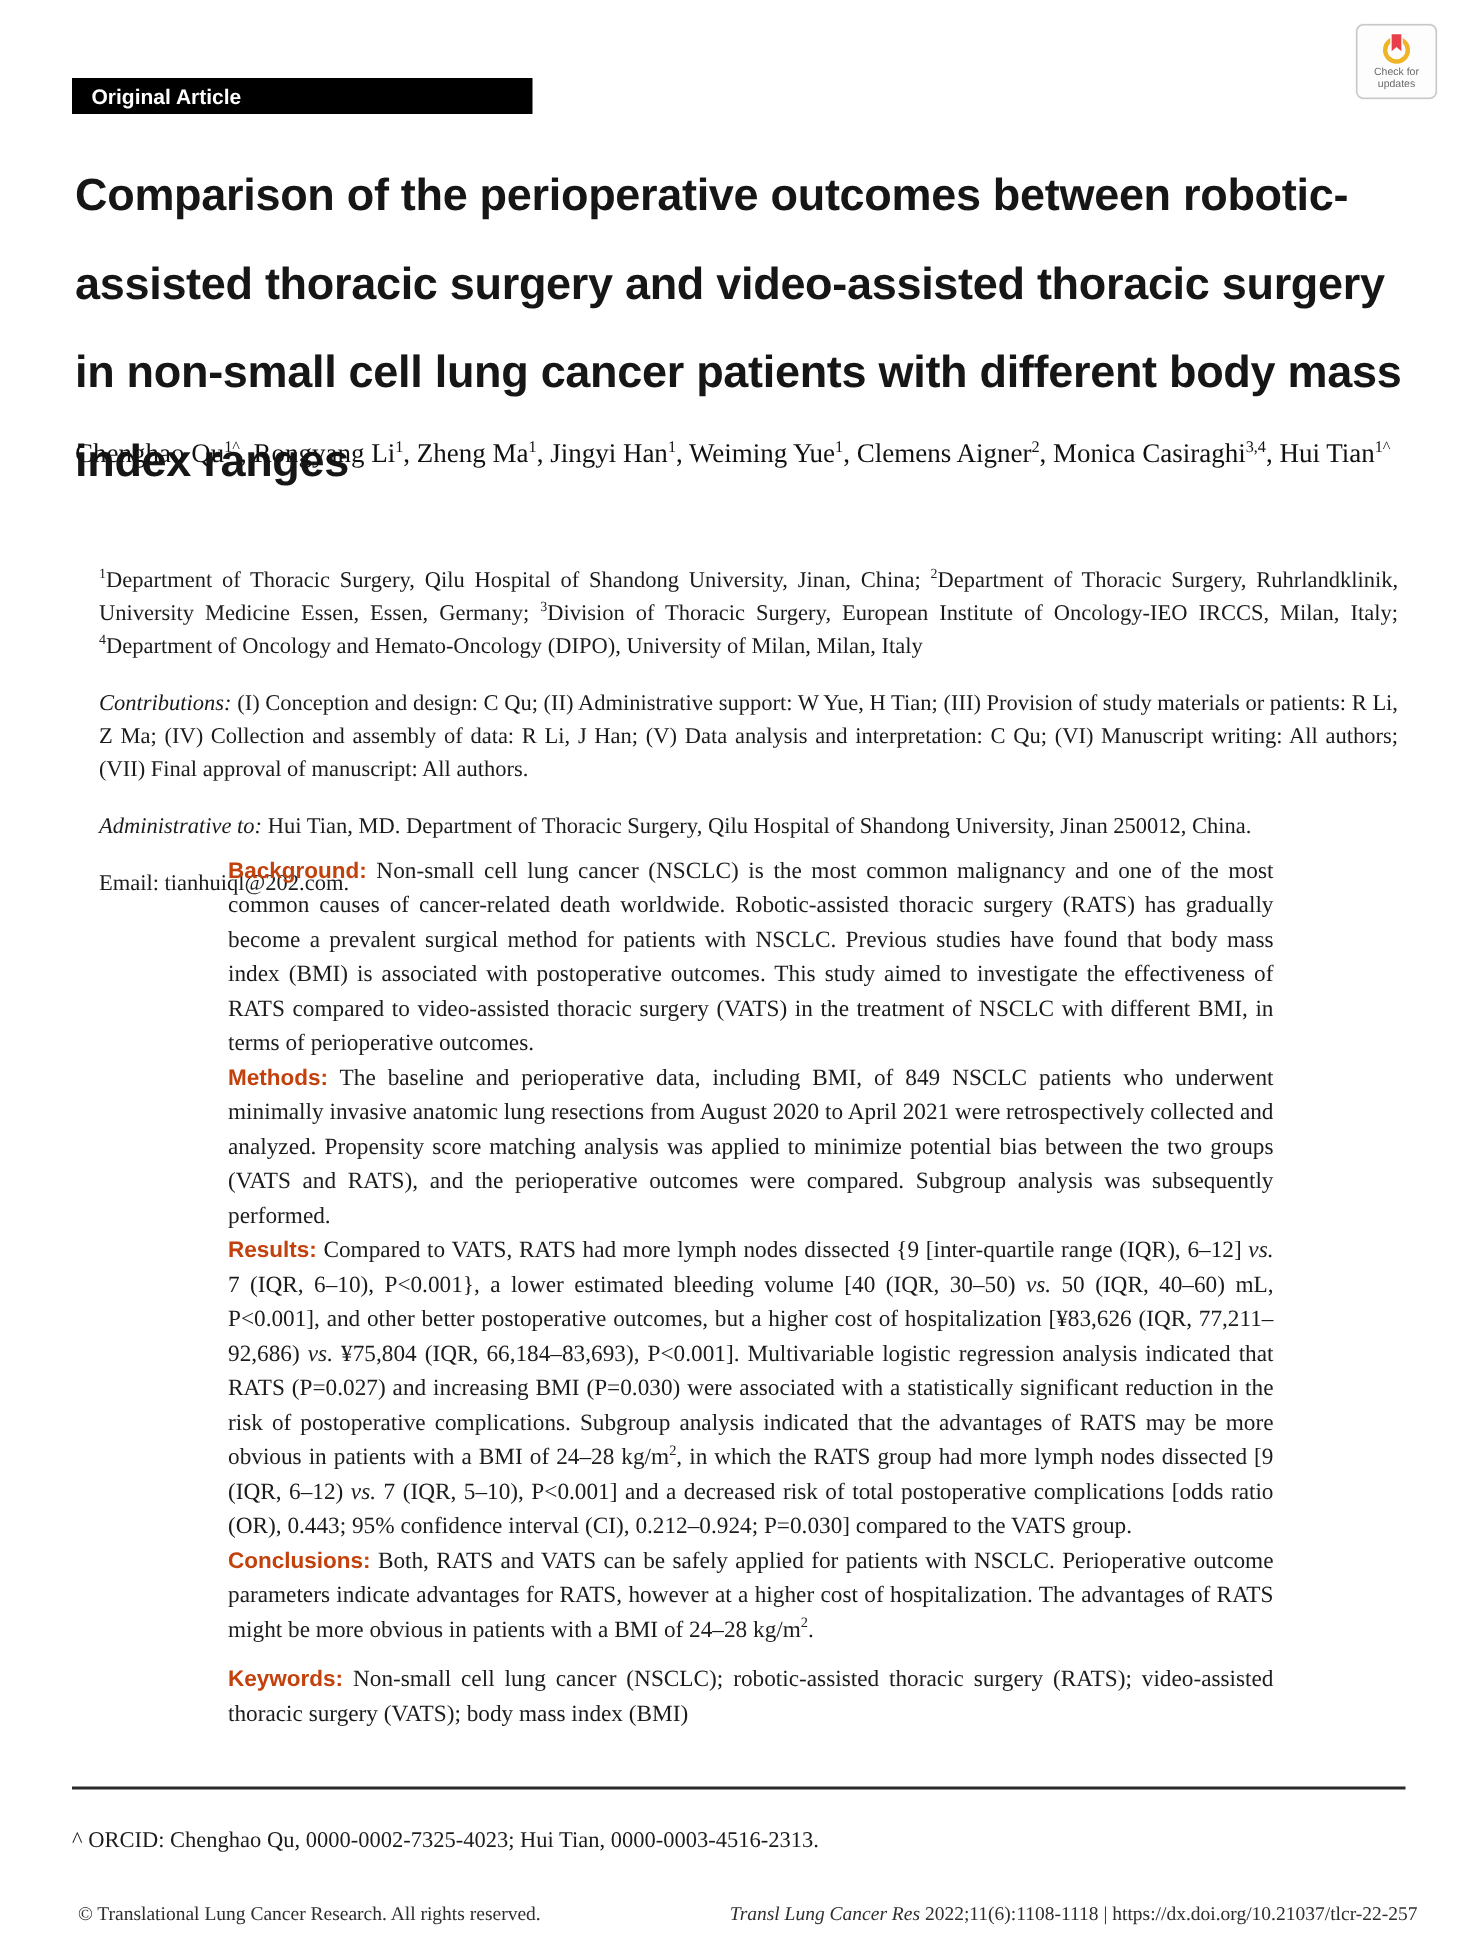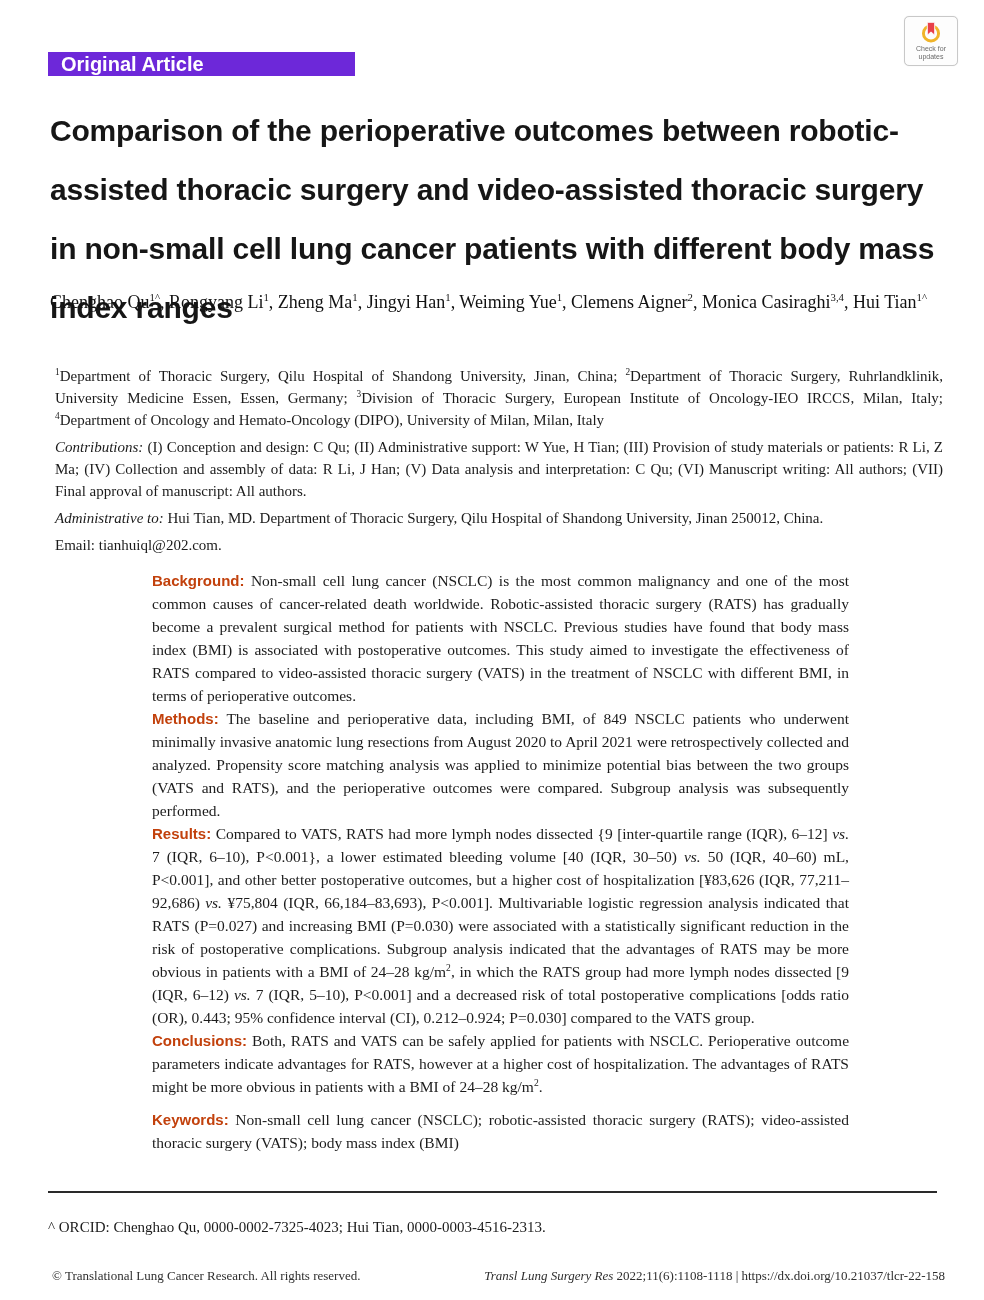--- a/index.html
+++ b/index.html
@@ -18,42 +18,42 @@
   }
   .badge svg{margin-top:3px;}
   .badge-text{
     font-family:"Liberation Sans",sans-serif;font-size:7px;line-height:8px;
     color:#6a6a6a;text-align:center;margin-top:1px;
   }
 
   
   .banner{
     position:absolute;left:48px;top:52px;width:294px;height:24px;
-    background:#6d28d9;color:#ffffff;
-    font-family:"Liberation Sans",sans-serif;font-weight:bold;font-size:20px;
+    background:#000000;color:#ffffff;
+    font-family:"Liberation Sans",sans-serif;font-weight:bold;font-size:14px;
     line-height:24px;padding-left:13px;
   }
 
   .title{
     position:absolute;left:50px;top:101px;width:900px;margin:0;
     font-family:"Liberation Sans",sans-serif;font-weight:bold;
     font-size:30px;line-height:59px;color:#161616;letter-spacing:-0.2px;
   }
 
   .authors{
     position:absolute;left:50px;top:289px;width:898px;
     font-weight:normal;font-size:18px;line-height:27px;color:#111;
   }
   .authors sup{font-size:60%;line-height:0;}
 
   .metaflow{
     position:absolute;left:50px;top:360px;width:898px;
     font-size:15px;line-height:22px;text-align:justify;color:#1b1b1b;
   }
-  .metaflow p{margin:5px;}
+  .metaflow p{margin:16px;}
   .metaflow p.gap{margin-top:4px;}
   .metaflow sup{font-size:62%;line-height:0;}
   .ital{font-style:italic;}
 
   .abstract{
     position:absolute;left:152px;top:569px;width:697px;
     font-size:15.5px;line-height:23px;text-align:justify;color:#1c1c1c;
   }
   .abstract p{margin:0;}
   .abstract p.kw{margin-top:10px;}
@@ -113,16 +113,16 @@
     <p><span class="lbl">Methods:</span> <span>The baseline and perioperative data, including BMI, of 849 NSCLC patients who underwent minimally invasive anatomic lung resections from August 2020 to April 2021 were retrospectively collected and analyzed. Propensity score matching analysis was applied to minimize potential bias between the two groups (VATS and RATS), and the perioperative outcomes were compared. Subgroup analysis was subsequently performed.</span></p>
     <p><span class="lbl">Results:</span> <span>Compared to VATS, RATS had more lymph nodes dissected {9 [inter-quartile range (IQR), 6–12] <i>vs.</i> 7 (IQR, 6–10), P&lt;0.001}, a lower estimated bleeding volume [40 (IQR, 30–50) <i>vs.</i> 50 (IQR, 40–60) mL, P&lt;0.001], and other better postoperative outcomes, but a higher cost of hospitalization [¥83,626 (IQR, 77,211–92,686) <i>vs.</i> ¥75,804 (IQR, 66,184–83,693), P&lt;0.001]. Multivariable logistic regression analysis indicated that RATS (P=0.027) and increasing BMI (P=0.030) were associated with a statistically significant reduction in the risk of postoperative complications. Subgroup analysis indicated that the advantages of RATS may be more obvious in patients with a BMI of 24–28 kg/m<sup>2</sup>, in which the RATS group had more lymph nodes dissected [9 (IQR, 6–12) <i>vs.</i> 7 (IQR, 5–10), P&lt;0.001] and a decreased risk of total postoperative complications [odds ratio (OR), 0.443; 95% confidence interval (CI), 0.212–0.924; P=0.030] compared to the VATS group.</span></p>
     <p><span class="lbl">Conclusions:</span> <span>Both, RATS and VATS can be safely applied for patients with NSCLC. Perioperative outcome parameters indicate advantages for RATS, however at a higher cost of hospitalization. The advantages of RATS might be more obvious in patients with a BMI of 24–28 kg/m<sup>2</sup>.</span></p>
     <p class="kw"><span class="lbl">Keywords:</span> <span>Non-small cell lung cancer (NSCLC); robotic-assisted thoracic surgery (RATS); video-assisted thoracic surgery (VATS); body mass index (BMI)</span></p>
   </div>
 
   <div class="orcid">^ ORCID: Chenghao Qu, 0000-0002-7325-4023; Hui Tian, 0000-0003-4516-2313.</div>
 
   <div class="footer">
     <span class="left">© Translational Lung Cancer Research. All rights reserved.</span>
-    <span class="right"><i>Transl Lung Surgery Res</i><span> 2022;11(6):1108-1118 | https://dx.doi.org/10.21037/tlcr-22-158</span></span>
+    <span class="right"><i>Transl Lung Cancer Res</i><span> 2022;11(6):1108-1118 | https://dx.doi.org/10.21037/tlcr-22-257</span></span>
   </div>
 
 </div>
 
 </body></html>

